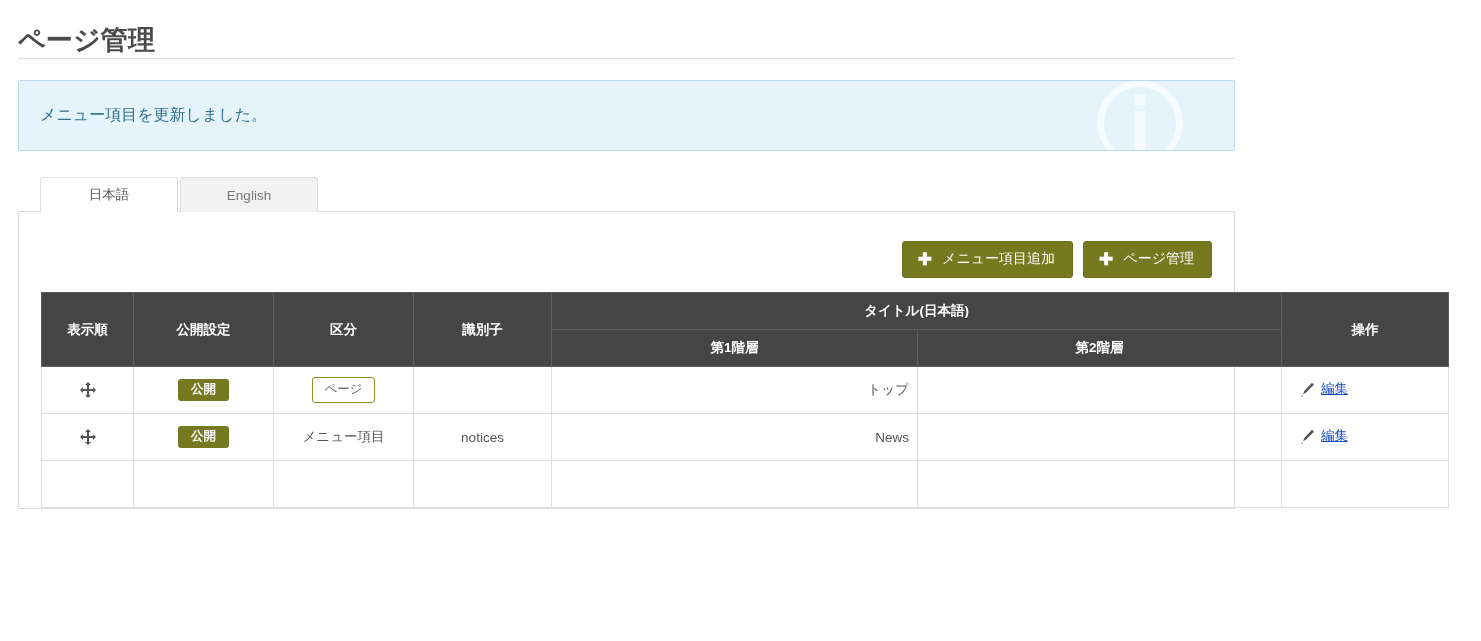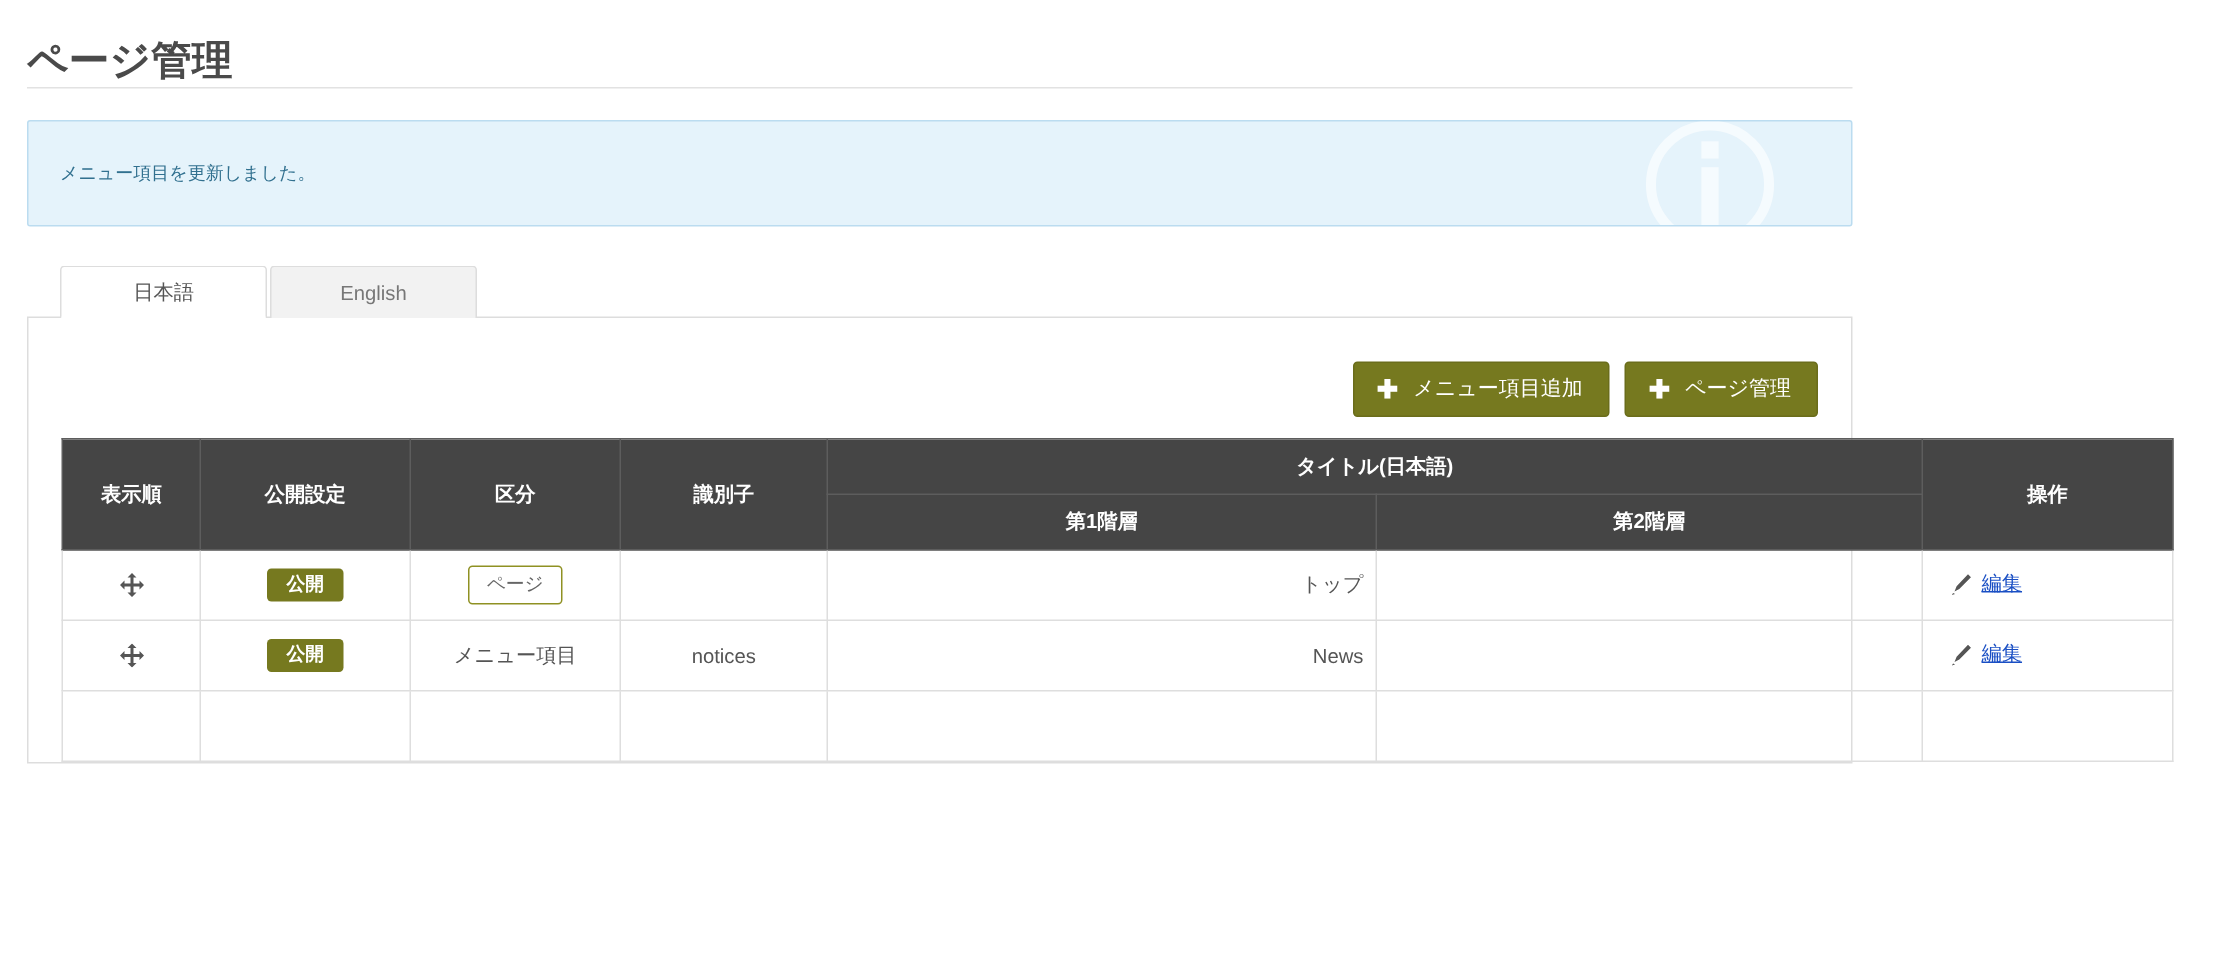--- a/index.html
+++ b/index.html
@@ -65,21 +65,21 @@
     border: 1px solid #bbdcf0;
     border-radius: 2px;
     overflow: hidden;
     display: flex;
     align-items: center;
   }
   .alert-text {
     position: relative;
     z-index: 2;
     padding-left: 21px;
-    font-size: 12px;
+    font-size: 16px;
     color: #31708f;
   }
   .alert-icon {
     position: absolute;
     right: 46px;
     top: -6px;
     z-index: 1;
     width: 96px;
     height: 96px;
     opacity: .62;

